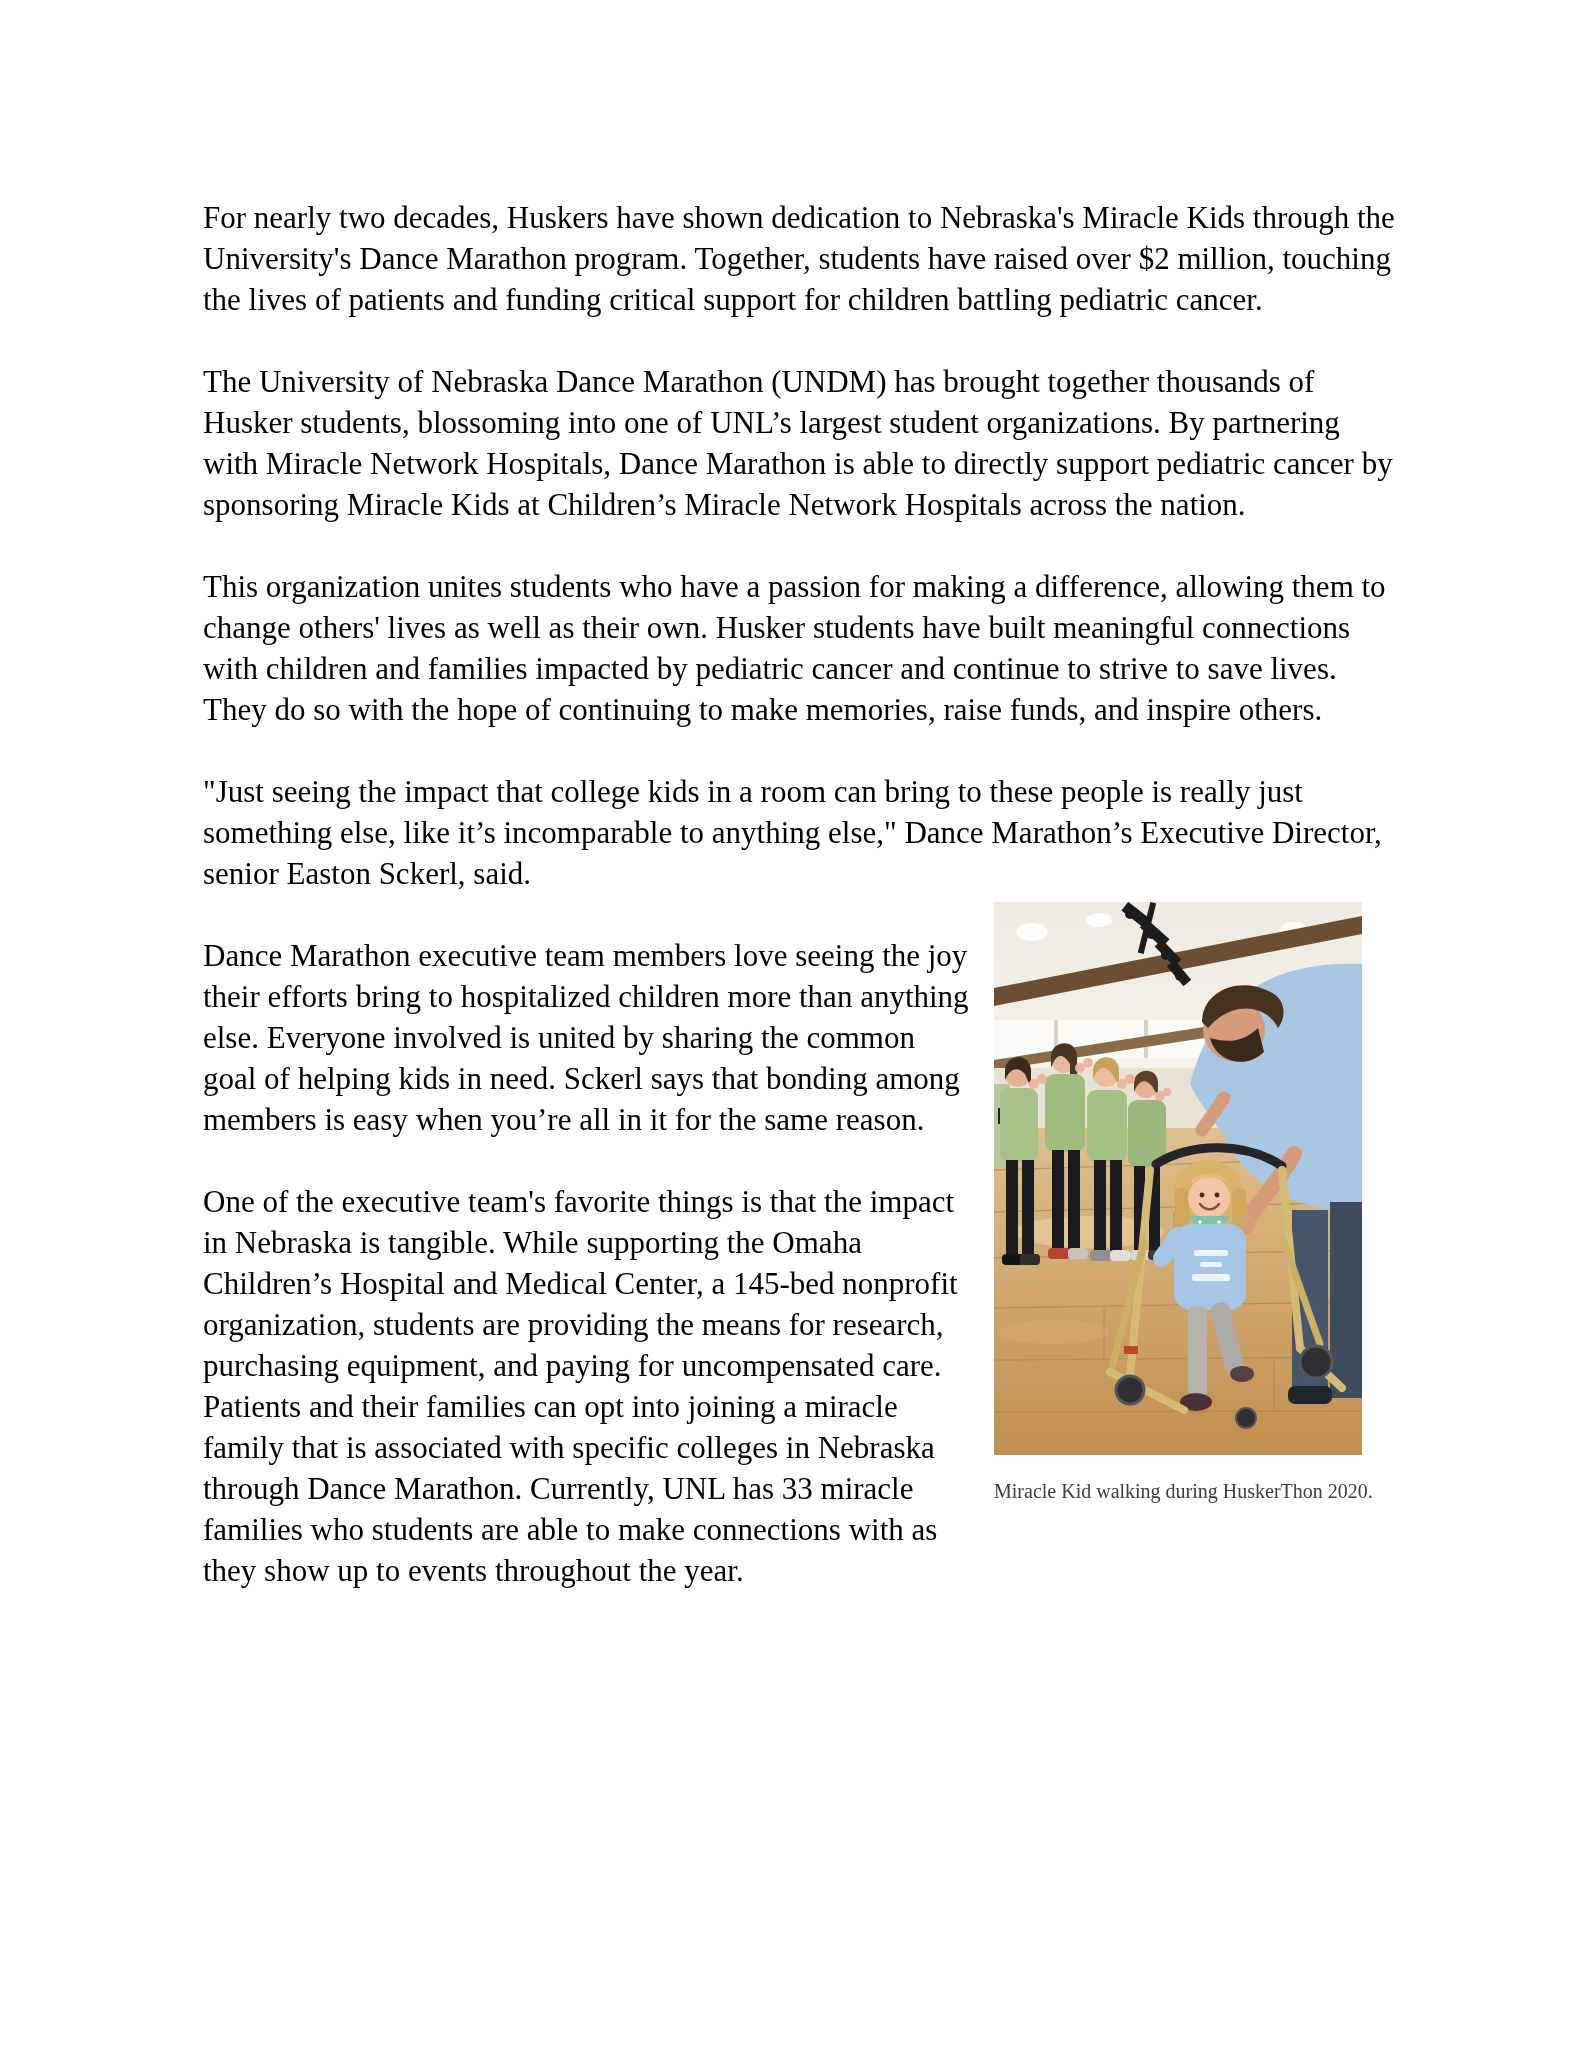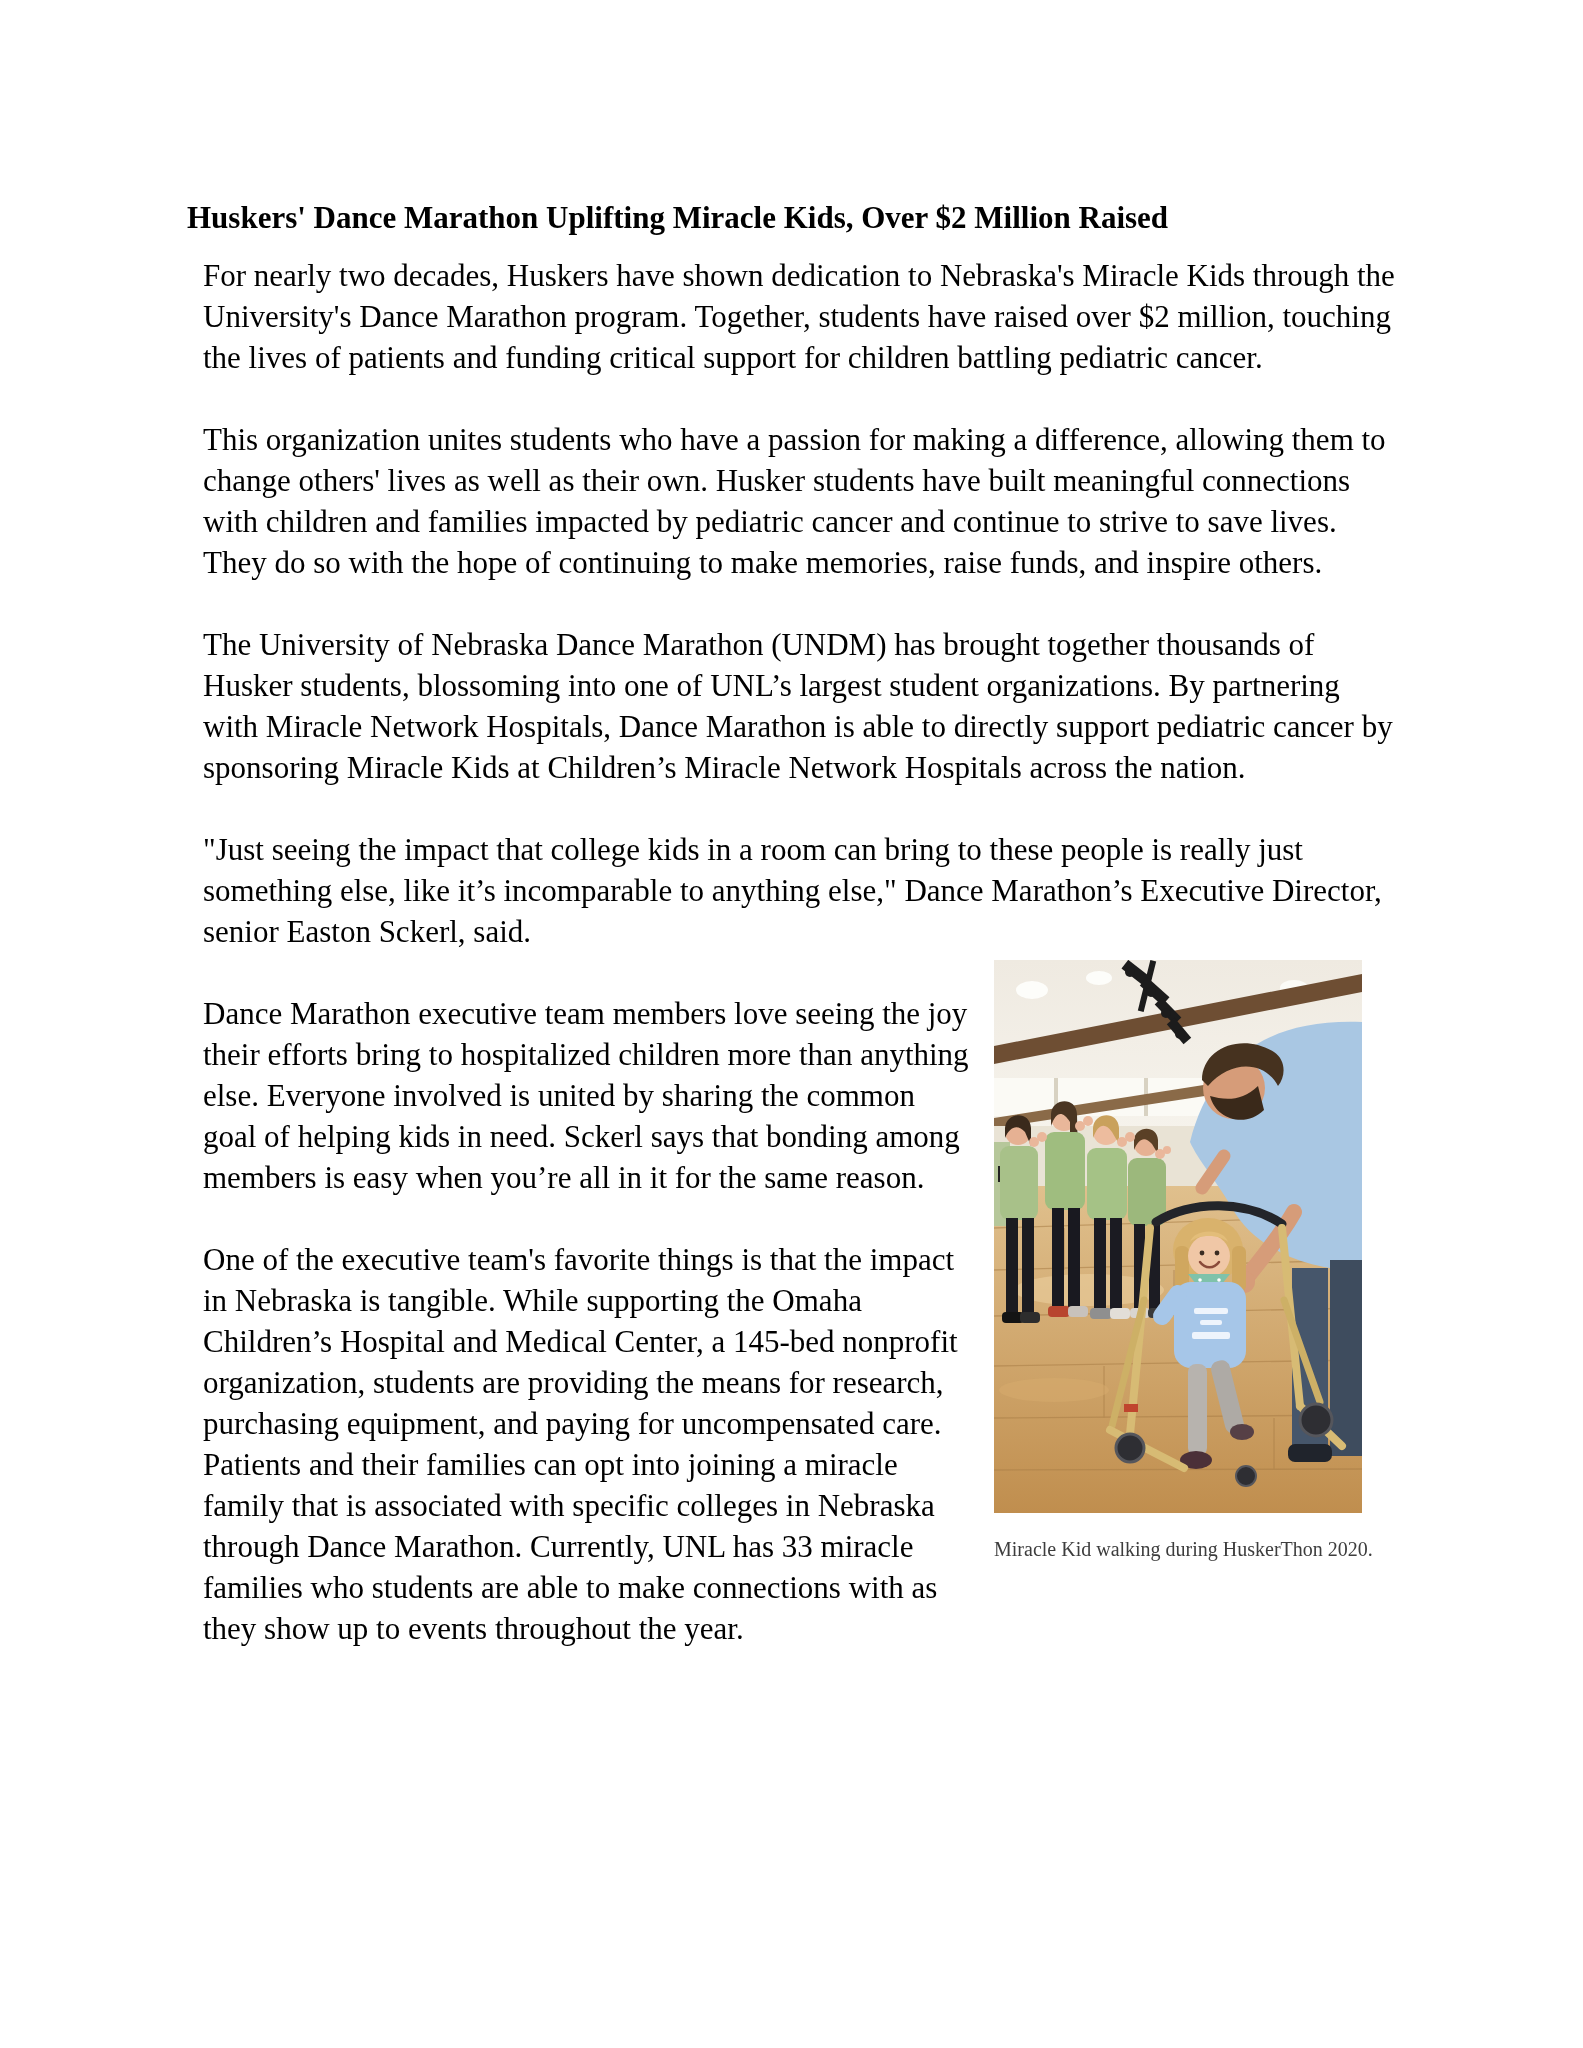--- a/index.html
+++ b/index.html
@@ -49,25 +49,24 @@
     line-height: 28px;
     color: #3d3d3d;
   }
 </style>
 </head>
 <body>
 
 <div class="page">
   <div class="article">
 
-    <h1 class="title">Huskers' Dance Marathon Uplifting Miracle Kids, Over $2 Million Raised</h1>
 
     <p class="para">For nearly two decades, Huskers have shown dedication to Nebraska's Miracle Kids through the University's Dance Marathon program. Together, students have raised over $2 million, touching the lives of patients and funding critical support for children battling pediatric cancer.</p>
+    <p class="para">The University of Nebraska Dance Marathon (UNDM) has brought together thousands of Husker students, blossoming into one of UNL’s largest student organizations. By partnering with Miracle Network Hospitals, Dance Marathon is able to directly support pediatric cancer by sponsoring Miracle Kids at Children’s Miracle Network Hospitals across the nation.</p>
     <p class="para">This organization unites students who have a passion for making a difference, allowing them to change others' lives as well as their own. Husker students have built meaningful connections with children and families impacted by pediatric cancer and continue to strive to save lives. They do so with the hope of continuing to make memories, raise funds, and inspire others.</p>
-    <p class="para">The University of Nebraska Dance Marathon (UNDM) has brought together thousands of Husker students, blossoming into one of UNL’s largest student organizations. By partnering with Miracle Network Hospitals, Dance Marathon is able to directly support pediatric cancer by sponsoring Miracle Kids at Children’s Miracle Network Hospitals across the nation.</p>
     <p class="para">"Just seeing the impact that college kids in a room can bring to these people is really just something else, like it’s incomparable to anything else," Dance Marathon’s Executive Director, senior Easton Sckerl, said.</p>
 
     <section class="wrap-zone">
 
       <figure class="photo-figure">
         <svg class="photo-frame" viewBox="0 0 368 553" preserveAspectRatio="none" xmlns="http://www.w3.org/2000/svg">
           <defs>
             <linearGradient id="floorGrad" x1="0" y1="0" x2="0" y2="1">
               <stop offset="0" stop-color="#e0c08d"></stop>
               <stop offset="1" stop-color="#c08e4e"></stop>

